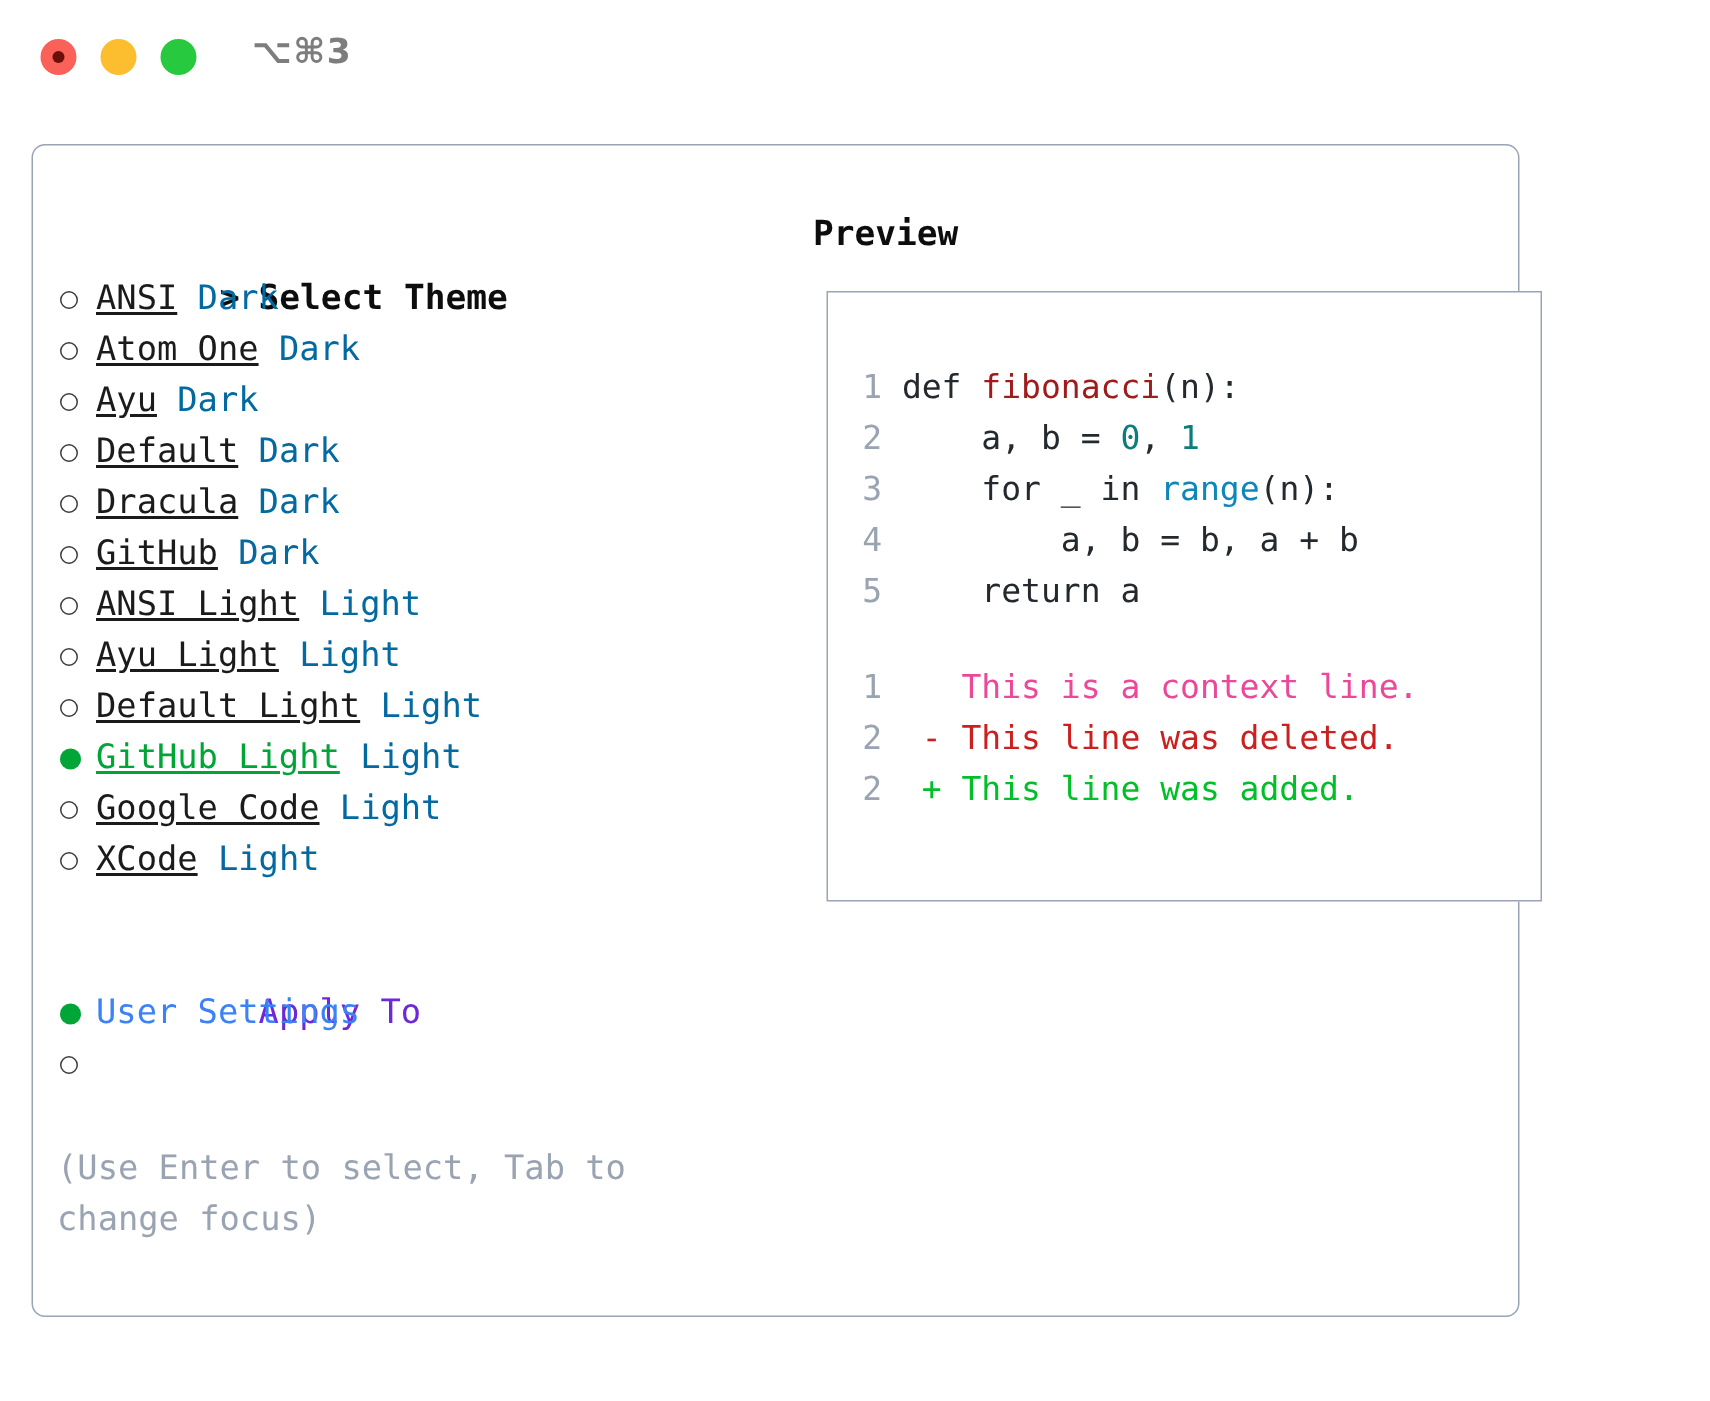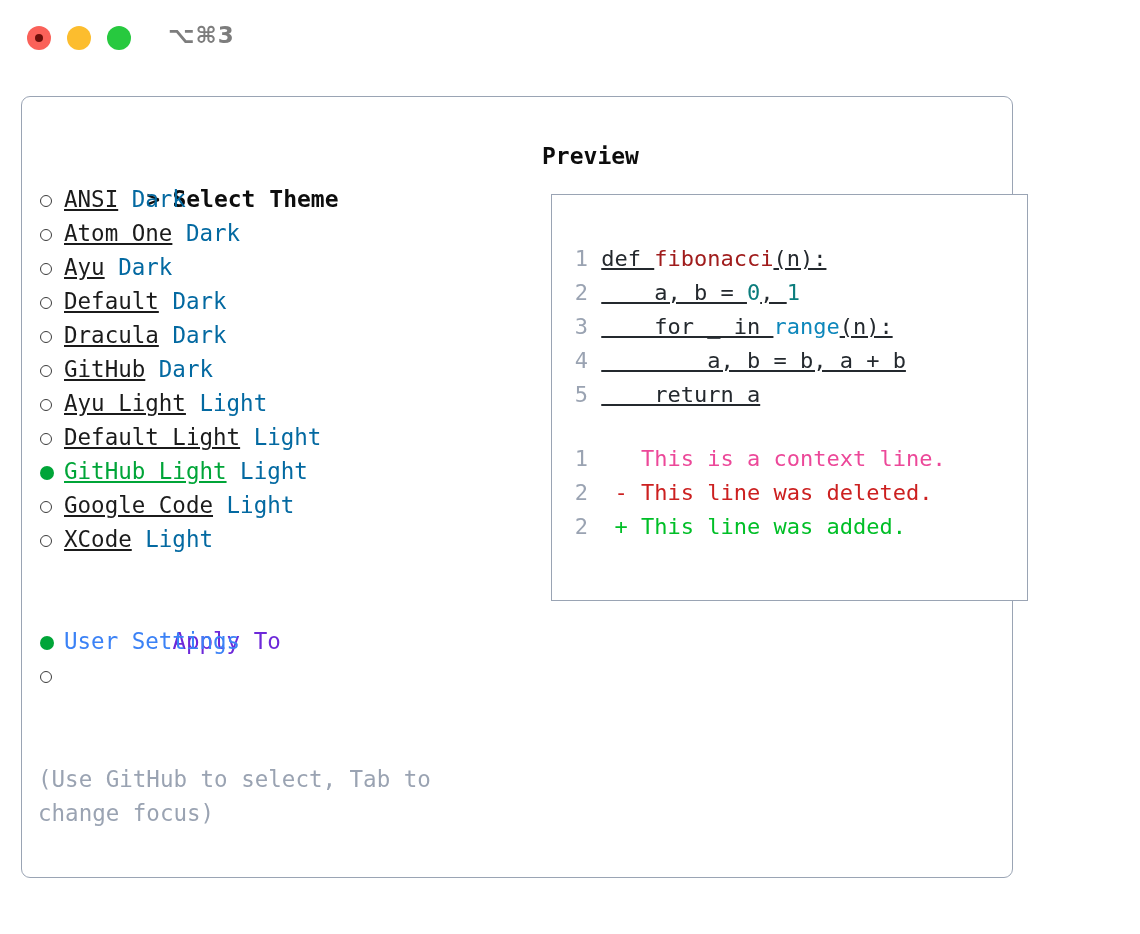--- a/index.html
+++ b/index.html
@@ -207,21 +207,21 @@
     white-space: pre;
   }
   .ln {
     display: inline-block;
     width: 24px;
     text-align: right;
     color: #9aa3b2;
   }
   .code-gap { height: 30px; }
 
-  .tok-plain { color: #24292e; text-decoration: underline; }
+  .tok-plain { color: #24292e; }
   .tok-fn    { color: #a01c1c; }
   .tok-num   { color: #0b7d7d; }
   .tok-call  { color: #0d87bb; }
 
   .diff-ctx { color: #ec4899; }
   .diff-del { color: #cc2020; }
   .diff-add { color: #00bf27; }
 </style>
 </head>
 <body>
@@ -245,40 +245,41 @@
         <span class="marker marker-caret">&gt;</span><span class="hdr-label">Select Theme</span>
       </div>
 
       <div id="theme-items">
           <div class="row"><span class="bullet-empty"></span><span class="theme-name">ANSI</span><span> </span><span class="theme-badge">Dark</span></div>
           <div class="row"><span class="bullet-empty"></span><span class="theme-name">Atom One</span><span> </span><span class="theme-badge">Dark</span></div>
           <div class="row"><span class="bullet-empty"></span><span class="theme-name">Ayu</span><span> </span><span class="theme-badge">Dark</span></div>
           <div class="row"><span class="bullet-empty"></span><span class="theme-name">Default</span><span> </span><span class="theme-badge">Dark</span></div>
           <div class="row"><span class="bullet-empty"></span><span class="theme-name">Dracula</span><span> </span><span class="theme-badge">Dark</span></div>
           <div class="row"><span class="bullet-empty"></span><span class="theme-name">GitHub</span><span> </span><span class="theme-badge">Dark</span></div>
+          <div class="row"><span class="bullet-empty"></span><span class="theme-name">ANSI Light</span><span> </span><span class="theme-badge">Light</span></div>
           <div class="row"><span class="bullet-empty"></span><span class="theme-name">Ayu Light</span><span> </span><span class="theme-badge">Light</span></div>
           <div class="row"><span class="bullet-empty"></span><span class="theme-name">Default Light</span><span> </span><span class="theme-badge">Light</span></div>
           <div class="row"><span class="bullet-filled"></span><span class="theme-name selected">GitHub Light</span><span> </span><span class="theme-badge">Light</span></div>
           <div class="row"><span class="bullet-empty"></span><span class="theme-name">Google Code</span><span> </span><span class="theme-badge">Light</span></div>
           <div class="row"><span class="bullet-empty"></span><span class="theme-name">XCode</span><span> </span><span class="theme-badge">Light</span></div>
         </div>
 
       <div class="spacer-row"></div>
 
       <div class="row">
         <span class="marker"></span><span class="section-head">Apply To</span>
       </div>
 
       <div id="apply-options">
           <div class="row"><span class="bullet-filled"></span><span class="apply-name selected">User Settings</span></div>
           <div class="row"><span class="bullet-empty"></span></div>
         </div>
     </div>
 
-    <div id="hint">(Use GitHub to select, Tab to change focus)</div>
+    <div id="hint">(Use Enter to select, Tab to change focus)</div>
 
     <div id="preview-column">
       <div id="preview-title">Preview</div>
 
       <div id="preview-box">
         <div id="code-area">
           <div id="code-lines">
               <div class="code-line"><span class="ln">1</span><span> </span><span class="tok-plain">def </span><span class="tok-fn">fibonacci</span><span class="tok-plain">(n):</span></div>
               <div class="code-line"><span class="ln">2</span><span> </span><span class="tok-plain">    a, b = </span><span class="tok-num">0</span><span class="tok-plain">, </span><span class="tok-num">1</span></div>
               <div class="code-line"><span class="ln">3</span><span> </span><span class="tok-plain">    for _ in </span><span class="tok-call">range</span><span class="tok-plain">(n):</span></div>

